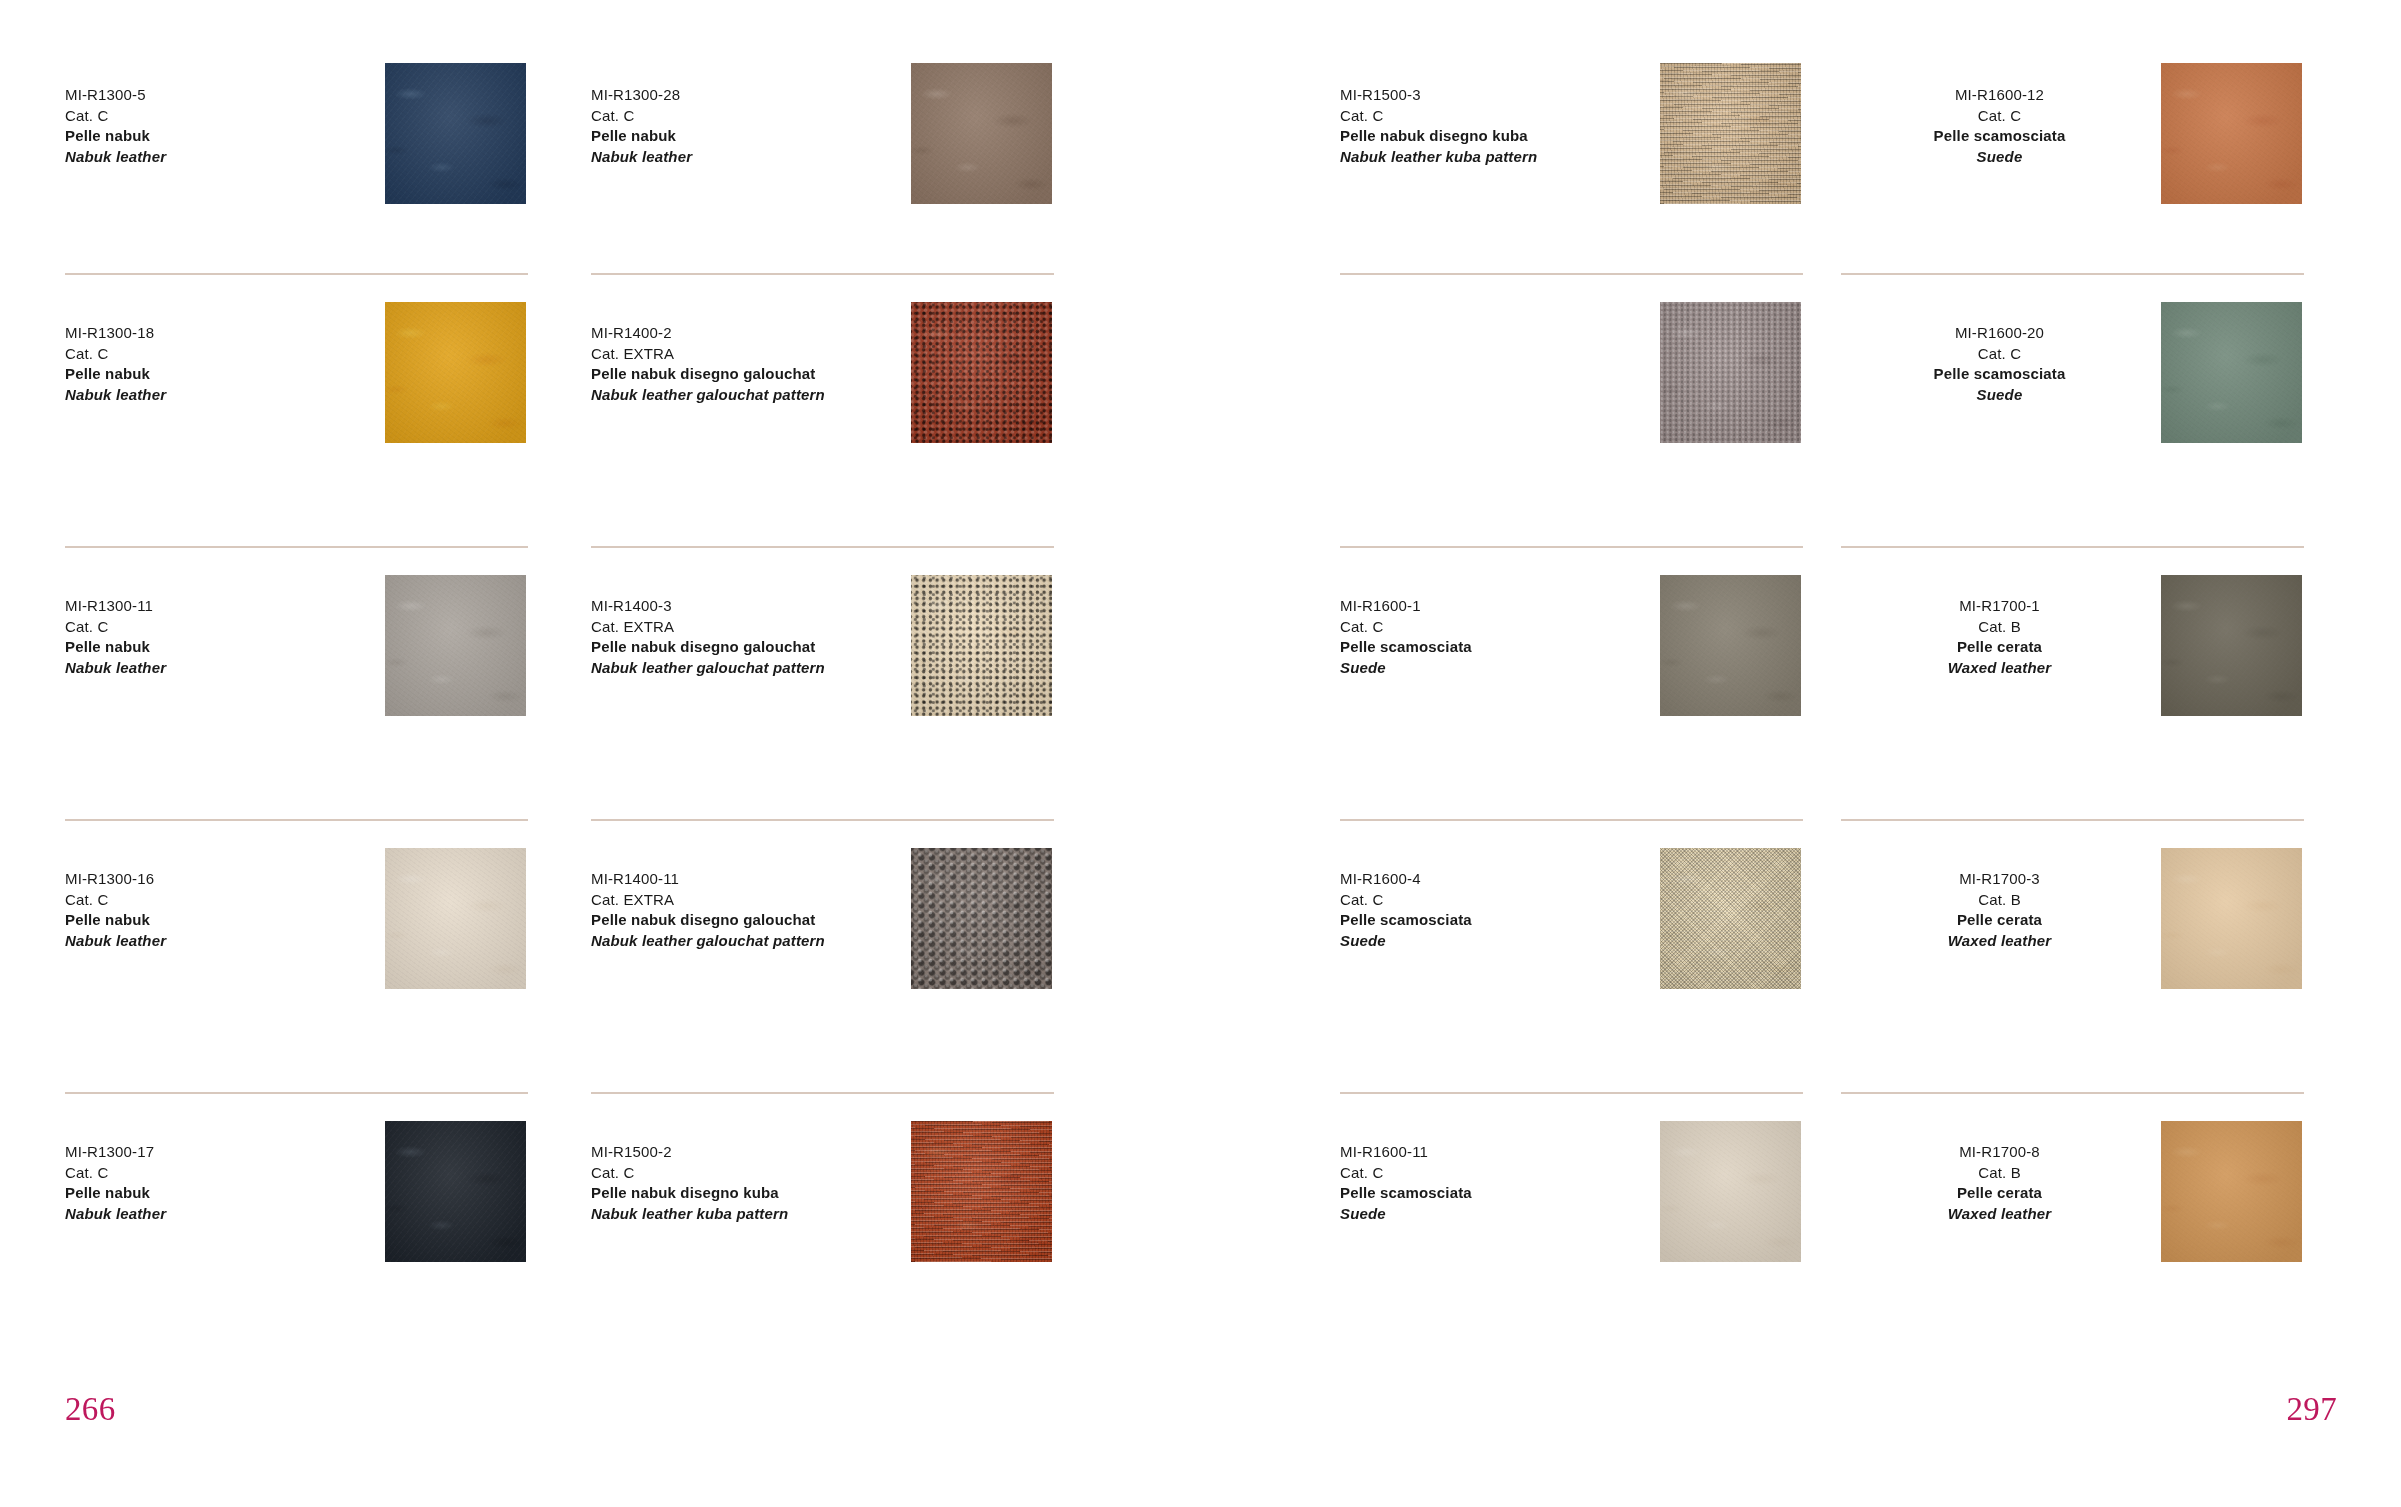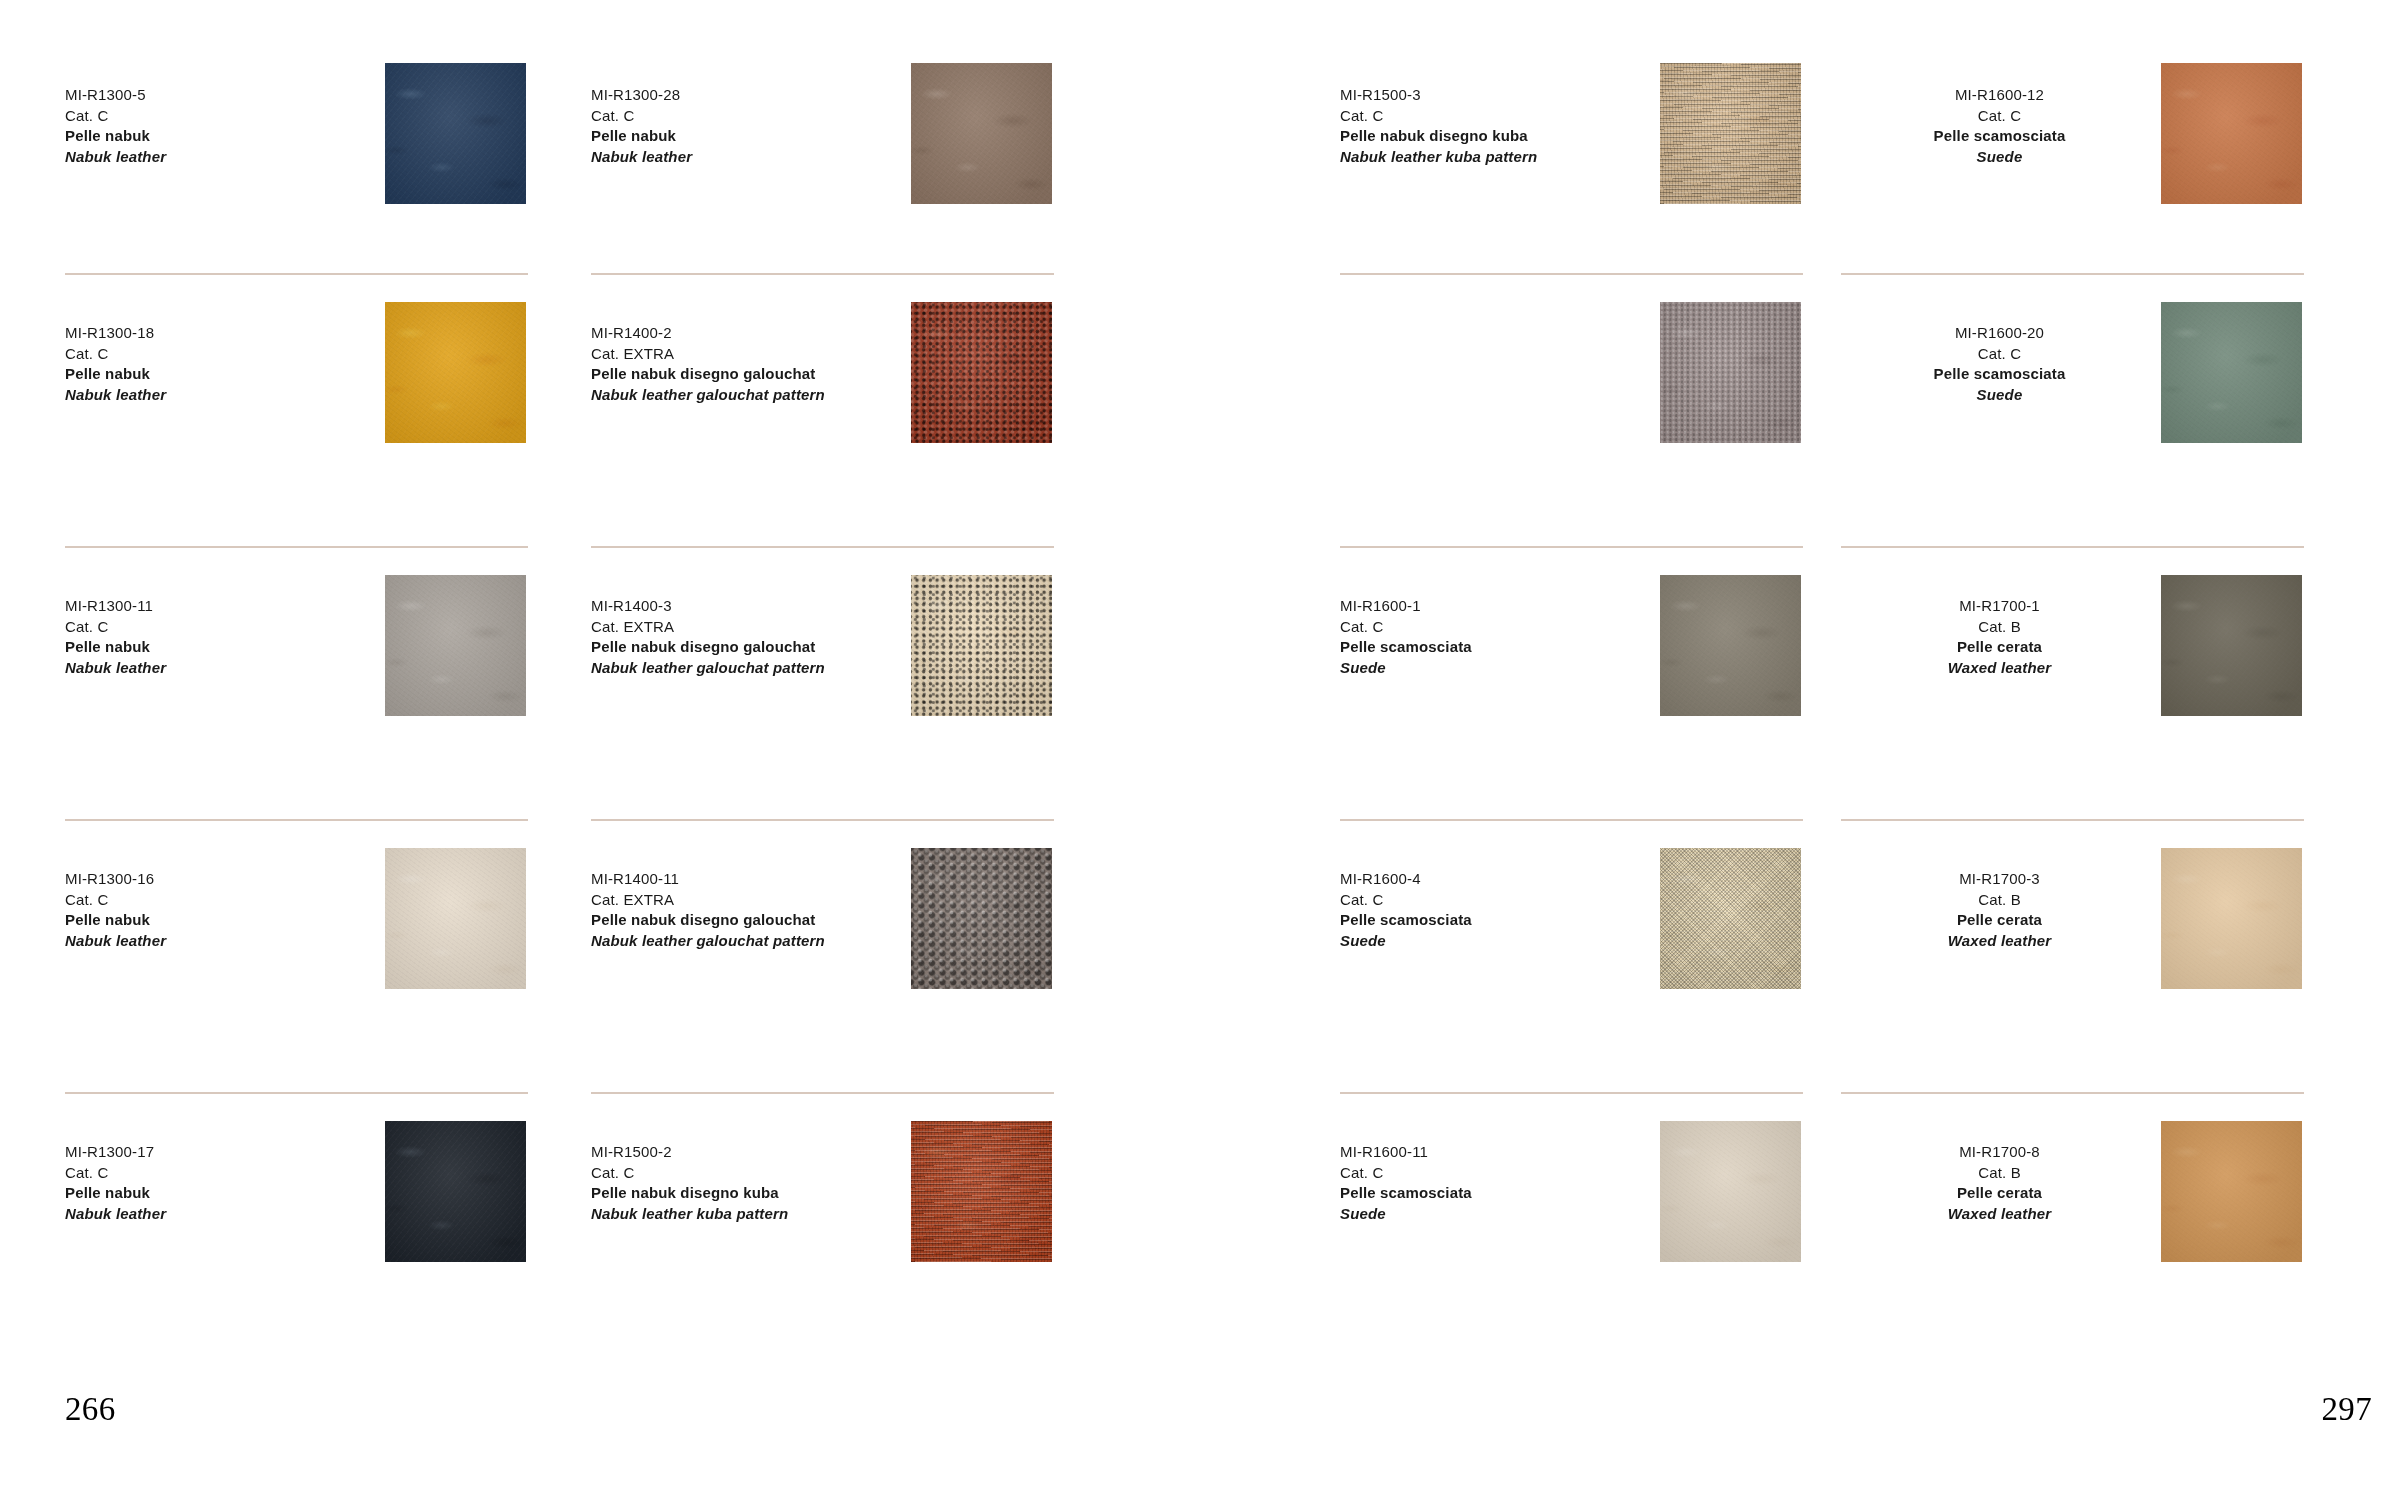--- a/index.html
+++ b/index.html
@@ -21,21 +21,20 @@
     overflow: hidden;
   }
 
   
   .page {
     position: absolute;
     top: 0;
     height: 1507px;
     width: 1201px;
     background: #ffffff;
-    padding-left: 35px;
   }
   .page.left  { left: 0; }
   .page.right { left: 1201px; }
 
   
   .col {
     position: absolute;
     top: 0;
     width: 492px;
   }
@@ -218,21 +217,21 @@
       repeating-linear-gradient(-45deg, rgba(0,0,0,.20) 0 1px, rgba(0,0,0,0) 1px 2.5px),
       repeating-linear-gradient(0deg, rgba(255,255,255,.16) 0 1px, rgba(255,255,255,0) 1px 2.9px);
   }
 
   
   .folio {
     position: absolute;
     bottom: 79px;
     font-family: "Liberation Serif", serif;
     font-size: 33px;
-    color: #000000;
+    color: #be185d;
     letter-spacing: 0.01em;
   }
   .page.left  .folio { left: 65px; }
   .page.right .folio { right: 65px; }
 </style>
 </head>
 <body>
 
 <div id="spread">
 

